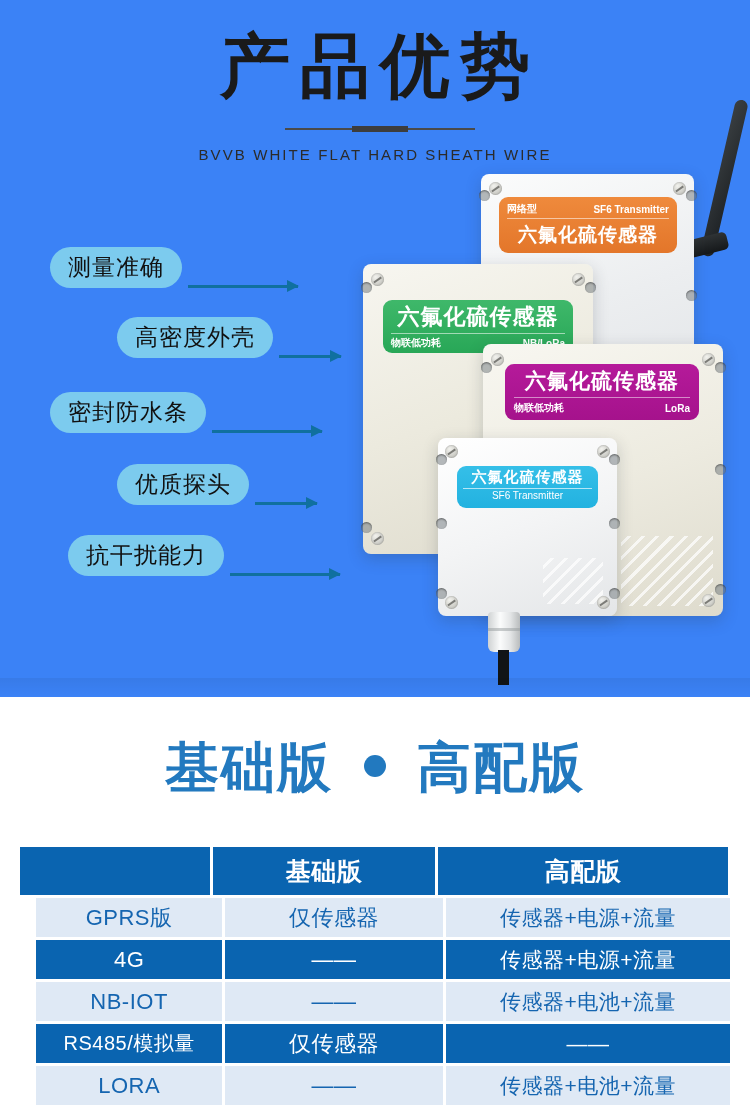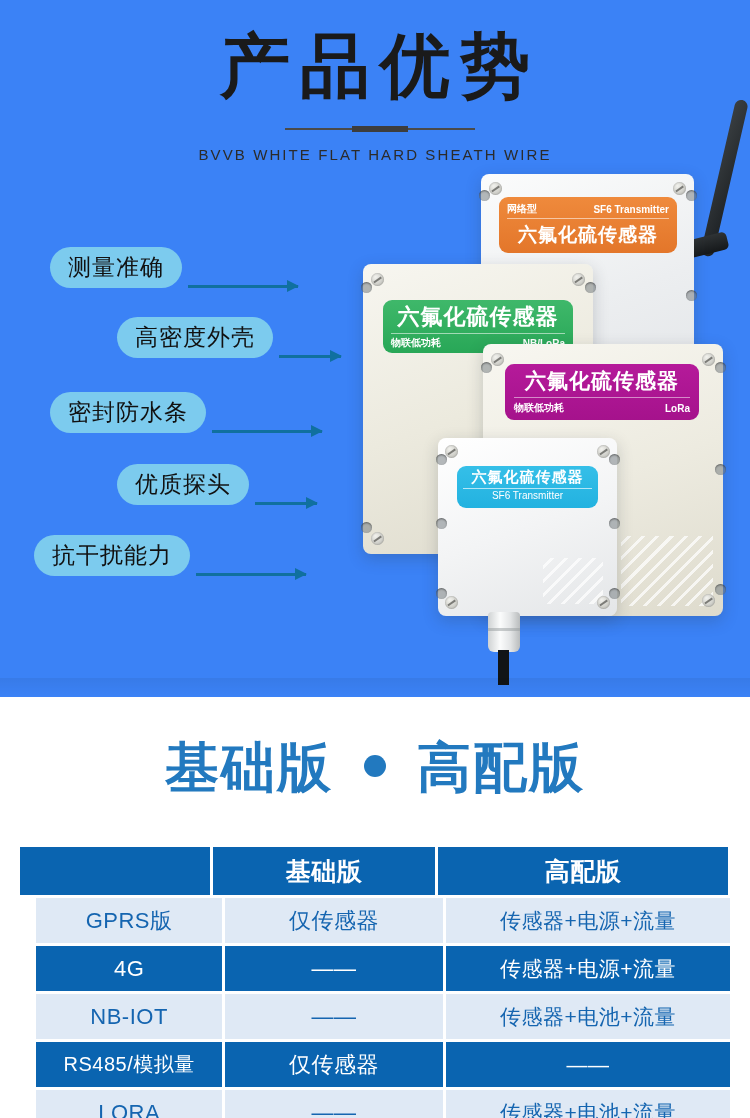--- a/index.html
+++ b/index.html
@@ -92,21 +92,21 @@
   }
 
   .f0 { left:50px;  top:247px; }
   .f0 .arrow { width:110px; }
   .f1 { left:117px; top:317px; }
   .f1 .arrow { width:62px; }
   .f2 { left:50px;  top:392px; }
   .f2 .arrow { width:110px; }
   .f3 { left:117px; top:464px; }
   .f3 .arrow { width:62px; }
-  .f4 { left:34px;  top:535px; }
+  .f4 { left:68px;  top:535px; }
   .f4 .arrow { width:110px; }
 
   
   .devices { position:absolute; left:0; top:0; width:750px; height:697px; }
 
   .antenna {
     position:absolute;
     left:700px; top:96px;
     width:13px; height:160px;
     background:linear-gradient(100deg,#3a3f42,#1d2124);
@@ -332,21 +332,21 @@
   .trow .c1 { width:222px; }
   .trow .c2 { width:290px; }
 
   .row-dark .cell { background:#0a64b0; color:#ffffff; }
   .row-light .cell { background:#dfe9f5; color:#1565b0; }
 
   .row-head { height:48px; }
   .row-head .cell { font-weight:700; font-size:25px; }
   .row-head .c0 { background:#0a64b0; }
 
-  .row-body { height:45px;margin-left:16px; }
+  .row-body { height:39px;margin-left:16px; }
   .row-body .c2 { font-size:21px; }
   .row-body .c0 { font-size:22px; }
   .row-rs .c0 { font-size:20px; }
 </style>
 </head>
 <body>
 
 <div class="hero">
 
   <div class="hero-title">产品优势</div>

